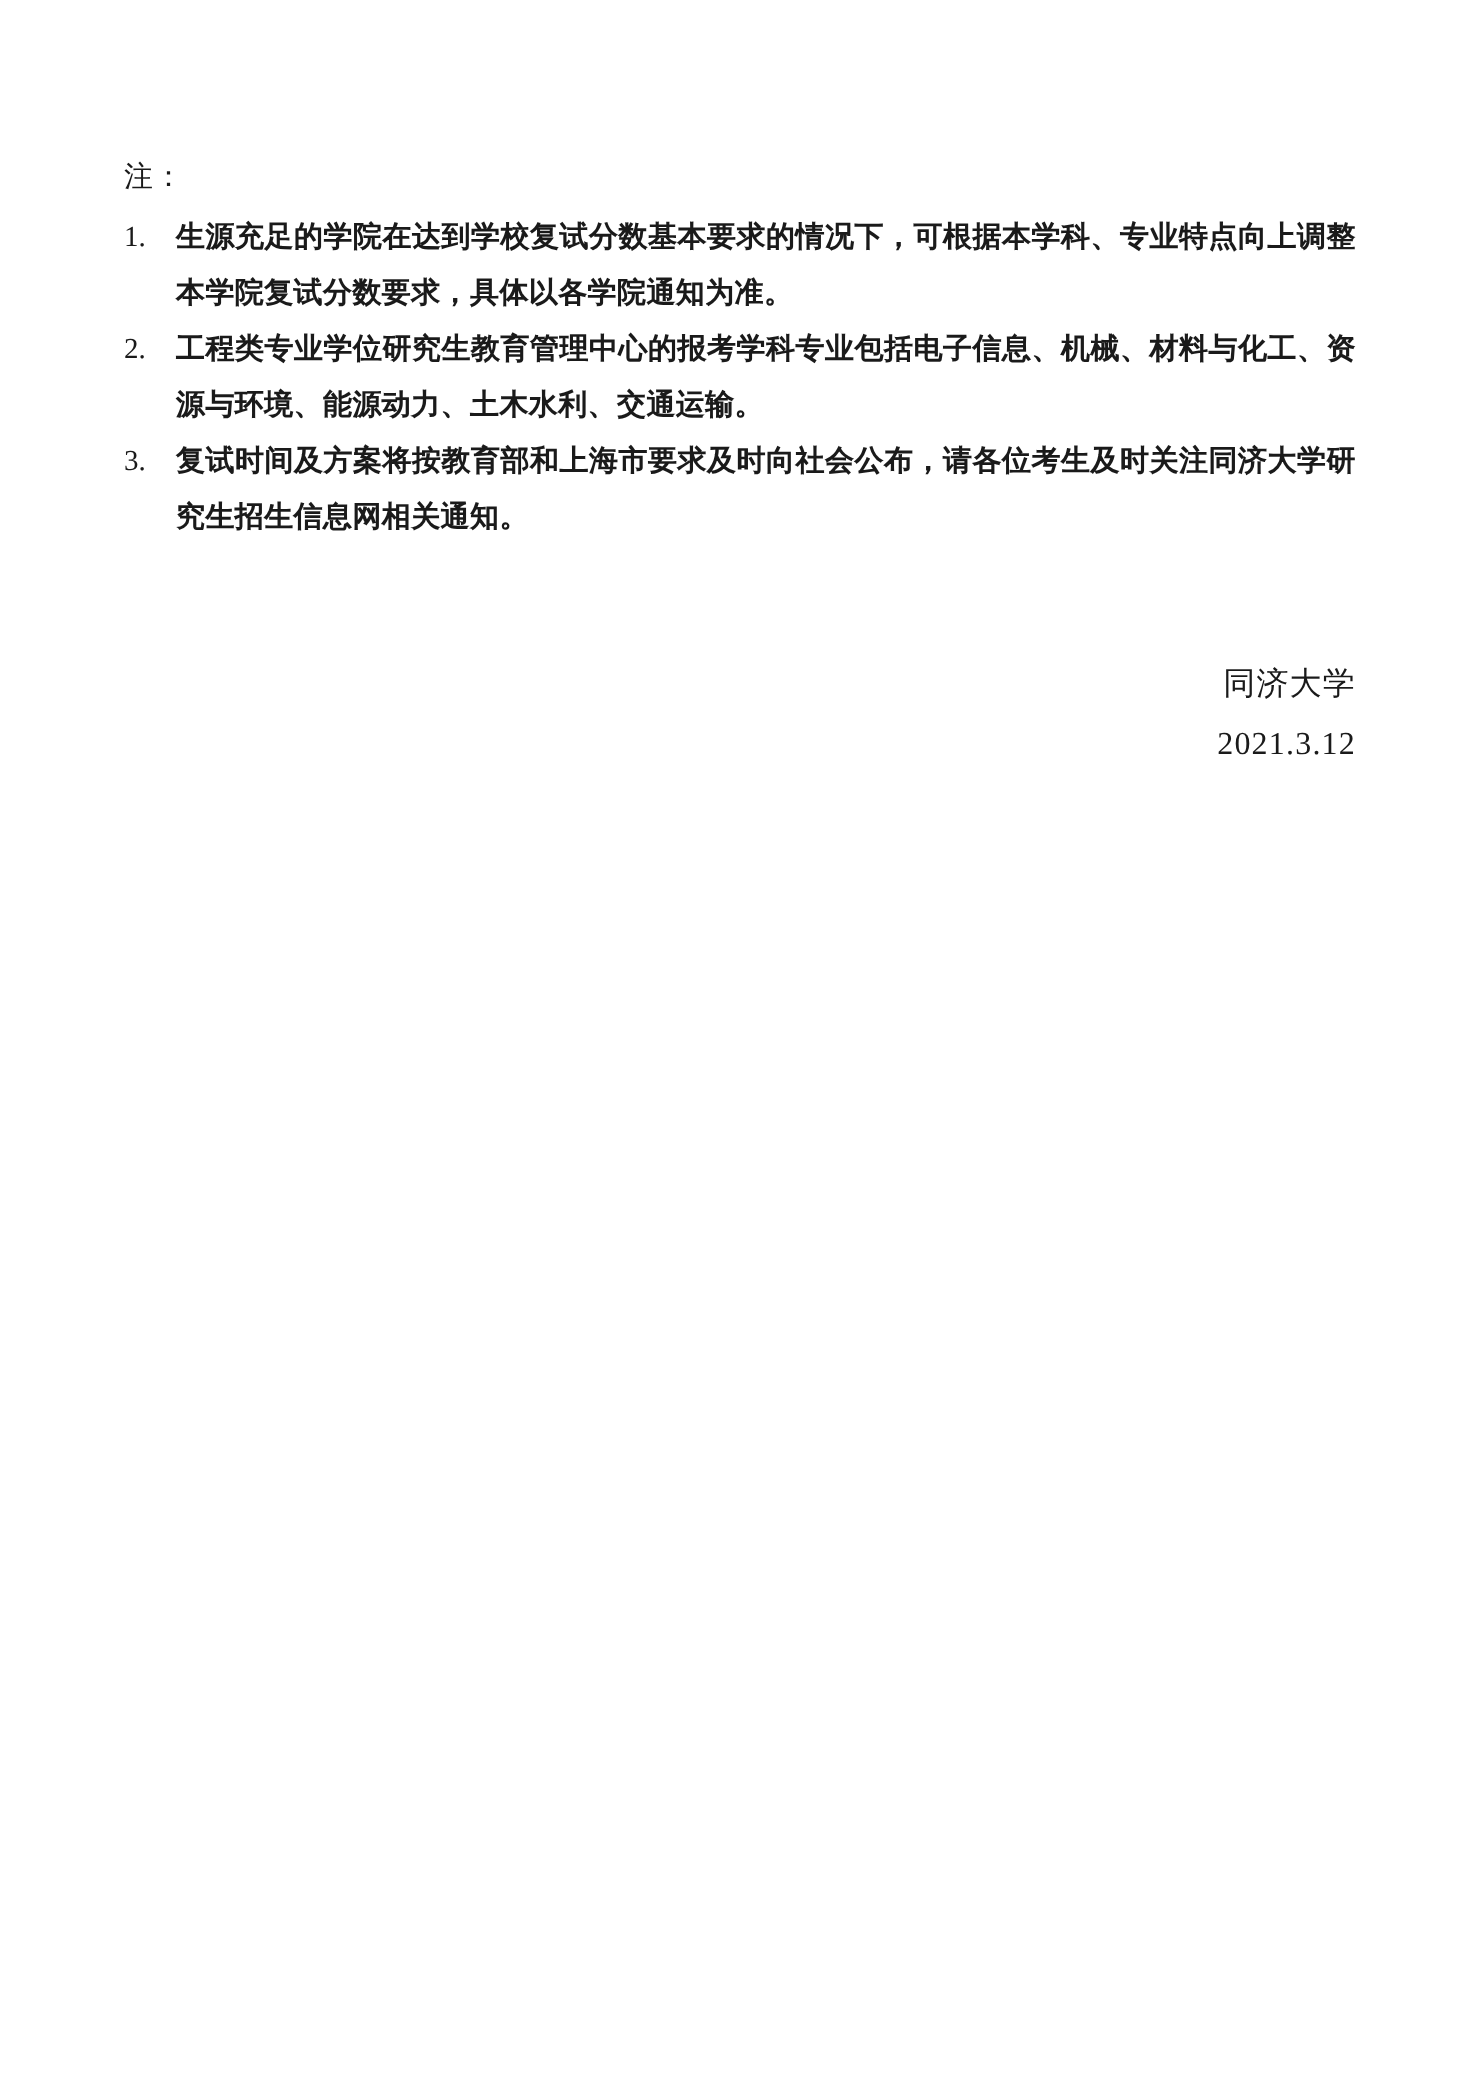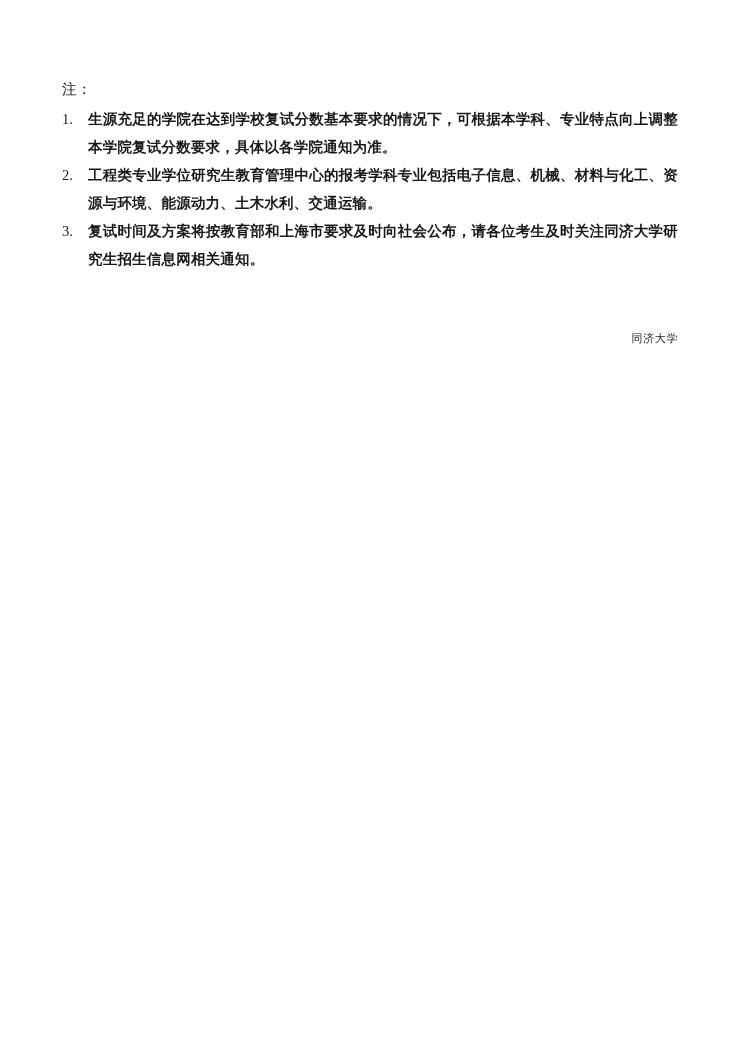--- a/index.html
+++ b/index.html
@@ -59,21 +59,21 @@
     text-justify: inter-ideograph;
     letter-spacing: 0.2px;
     font-weight: bold;
   }
   .signature {
     position: absolute;
     right: 62px;
     top: 328px;
     width: 300px;
     text-align: right;
-    font-size: 11px;
+    font-size: 16px;
     line-height: 1.9;
     letter-spacing: 0.6px;
   }
   .sig-date {
     font-family: "Liberation Serif", "DejaVu Serif", serif;
   }
 </style>
 </head>
 <body>
 
@@ -91,14 +91,15 @@
       </li>
       <li>
         <span class="marker">3.</span>
         <span class="item-text">复试时间及方案将按教育部和上海市要求及时向社会公布，请各位考生及时关注同济大学研究生招生信息网相关通知。</span>
       </li>
     </ol>
   </div>
 
   <div class="signature">
     <div>同济大学</div>
+    <div class="sig-date">2021.3.12</div>
   </div>
 </div>
 
 </body></html>

